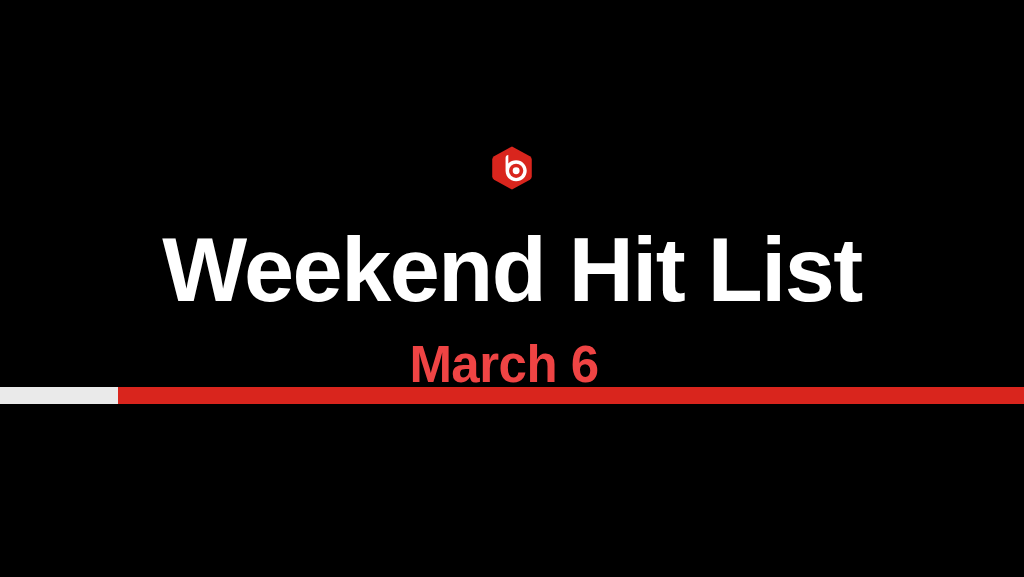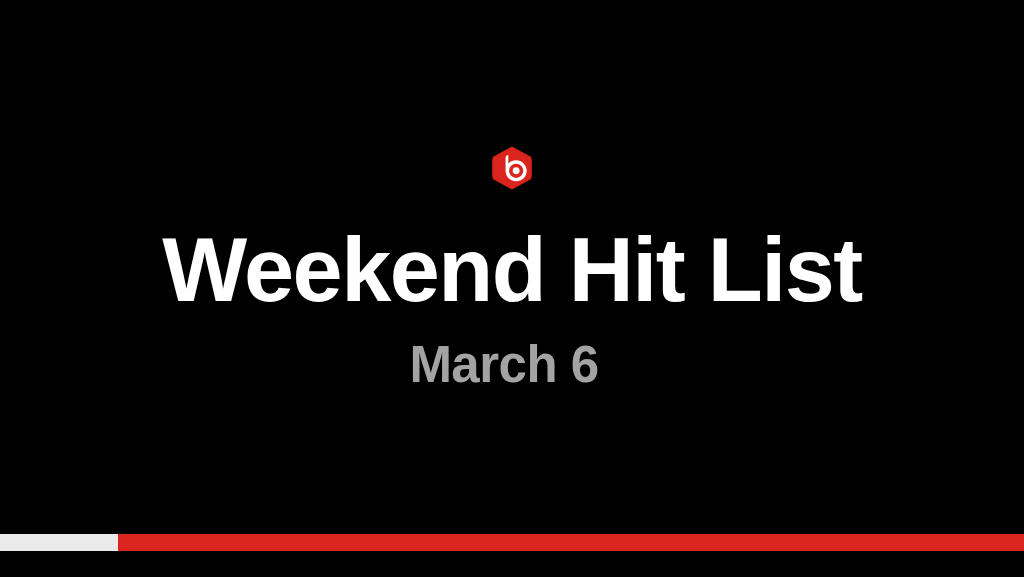--- a/index.html
+++ b/index.html
@@ -12,21 +12,21 @@
     width: 1024px;
     height: 577px;
     overflow: hidden;
     font-family: "Liberation Sans", sans-serif;
     -webkit-font-smoothing: antialiased;
   }
 
   .slide {
     position: relative;
     width: 1024px;
-    height: 551px;
+    height: 404px;
     background: #000000;
     overflow: hidden;
   }
 
   
   .hero {
     position: absolute;
     left: 0;
     top: 0;
     width: 1024px;
@@ -56,21 +56,21 @@
     font-weight: bold;
     line-height: 1.0;
     letter-spacing: -1.5px;
     text-align: center;
     white-space: nowrap;
   }
 
   
   .slide-subtitle {
     margin: 24px 16px 0 0;
-    color: #a3a3a3;
+    color: #ef4444;
     font-family: "Liberation Sans", sans-serif;
     font-size: 51px;
     font-weight: bold;
     line-height: 1.0;
     letter-spacing: -0.5px;
     text-align: center;
     white-space: nowrap;
   }
 
   

